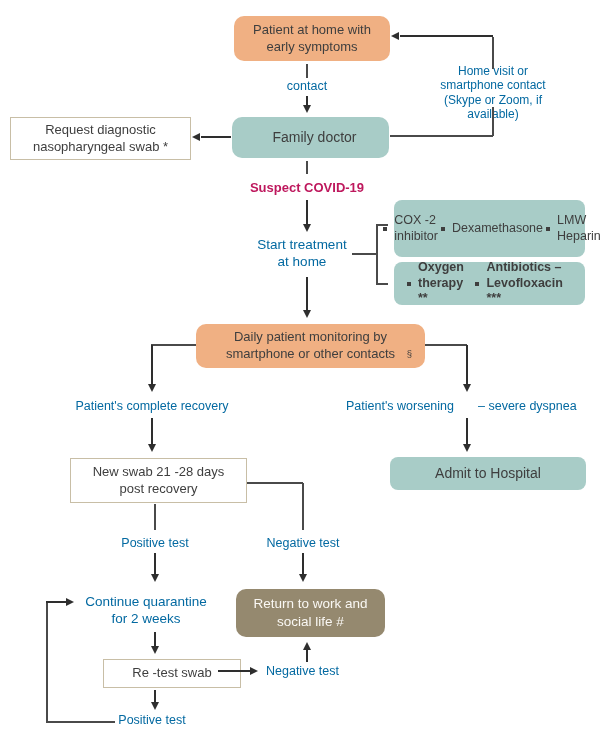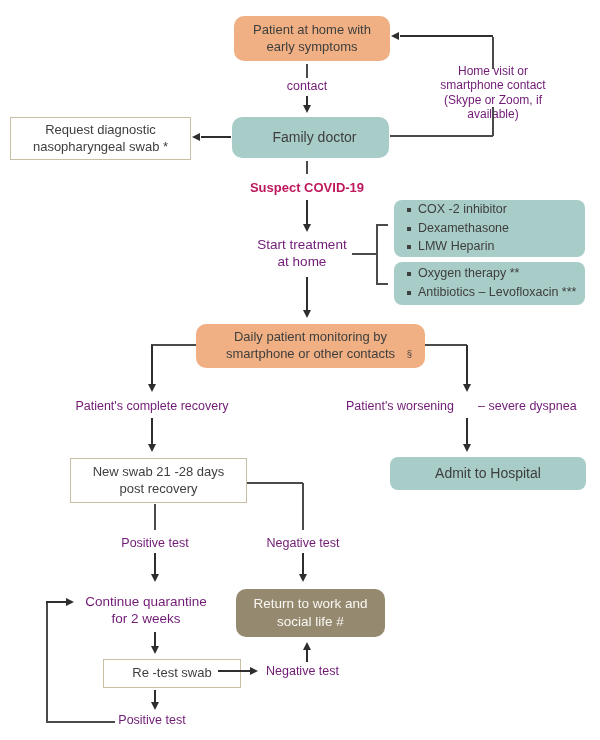--- a/index.html
+++ b/index.html
@@ -10,28 +10,28 @@
   .box{
     position:absolute;display:flex;align-items:center;justify-content:center;
     text-align:center;white-space:pre-line;line-height:1.3;box-sizing:border-box;
   }
   .orange{background:#F0B083;border-radius:10px;font-size:13px;}
   .teal{background:#A8CCC7;border-radius:10px;}
   .brown{background:#95896F;border-radius:10px;color:#FAF8F4;font-size:13.5px;}
   .outline{background:#FFFFFF;border:1px solid #C8BEA6;font-size:13px;}
   .listbox{
     position:absolute;background:#A8CCC7;border-radius:8px;box-sizing:border-box;
-    display:flex;flex-direction:column;justify-content:center;gap:3px;
+    display:flex;flex-direction:row;justify-content:center;gap:3px;
     padding:6px 8px 6px 13px;font-size:12.5px;
   }
   .drug-item{display:flex;align-items:center;line-height:1.25;}
   .bullet{width:4px;height:4px;background:#3E3E3E;margin-right:7px;flex:0 0 auto;}
   .lbl{
     position:absolute;white-space:pre-line;text-align:center;font-size:12.5px;
-    line-height:1.25;color:#701a75;
+    line-height:1.25;color:#0369a1;
   }
   .cx{transform:translateX(-50%);}
   .red{color:#be185d;font-weight:bold;font-size:13px;}
   .line{position:absolute;background:#4A4A4A;}
   .stem{position:absolute;background:#2E2E2E;}
   .ah{position:absolute;width:0;height:0;}
   .ah-down{border-left:4.5px solid transparent;border-right:4.5px solid transparent;border-top:8px solid #2E2E2E;}
   .ah-up{border-left:4.5px solid transparent;border-right:4.5px solid transparent;border-bottom:8px solid #2E2E2E;}
   .ah-left{border-top:4.5px solid transparent;border-bottom:4.5px solid transparent;border-right:8px solid #2E2E2E;}
   .ah-right{border-top:4.5px solid transparent;border-bottom:4.5px solid transparent;border-left:8px solid #2E2E2E;}
@@ -58,21 +58,21 @@
     <div class="drug-item">
         <span class="bullet"></span>
         <span>Dexamethasone</span>
       </div>
     <div class="drug-item">
         <span class="bullet"></span>
         <span>LMW Heparin</span>
       </div>
   </div>
 
-  <div class="listbox" style="left:394px;top:262px;width:191px;height:43px;">
+  <div class="listbox" style="left:394px;top:262px;width:191px;height:43px;font-weight:bold;">
     <div class="drug-item">
         <span class="bullet"></span>
         <span>Oxygen therapy **</span>
       </div>
     <div class="drug-item">
         <span class="bullet"></span>
         <span>Antibiotics – Levofloxacin ***</span>
       </div>
   </div>
 

